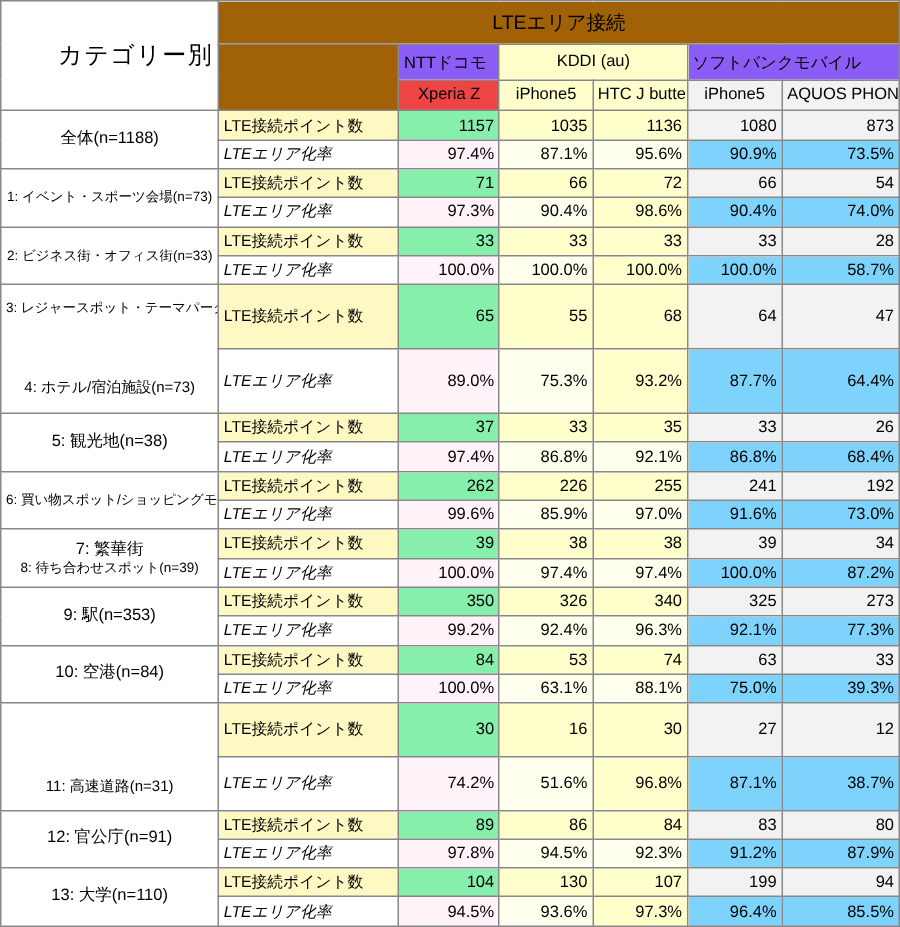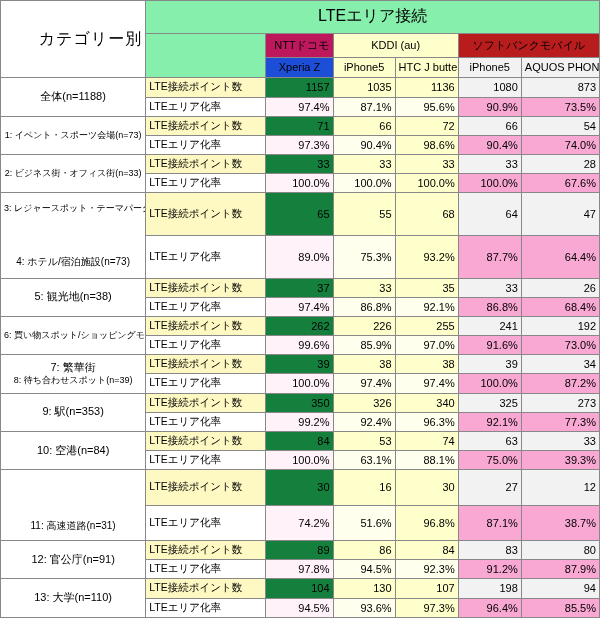--- a/index.html
+++ b/index.html
@@ -20,58 +20,58 @@
   table.grid td, table.grid th{
     border:1px solid #888;
     padding:0 3px;
     font-weight:normal;
     vertical-align:middle;
     overflow:hidden;
     white-space:nowrap;
   }
   
   .hdr-green{
-    background:#86efac;
+    background:#a16207;
     text-align:center;
-    font-size:16px;
+    font-size:13px;
   }
   .hdr-cat{
     background:#ffffff;
     text-align:right;
     font-size:16px;
     letter-spacing:1px;
   }
-  .hdr-docomo{background:#be185d;text-align:right;font-size:11px;}
+  .hdr-docomo{background:#8b5cf6;text-align:left;font-size:11px;}
   .hdr-kddi{background:#ffffcc;text-align:center;font-size:11px;}
-  .hdr-sb{background:#b91c1c;text-align:center;font-size:11px;font-family:Liberation Mono, monospace;}
-  .hdr-dev-p{background:#1d4ed8;text-align:center;font-size:11px;line-height:1.15;}
+  .hdr-sb{background:#8b5cf6;font-size:11px;font-family:Liberation Mono, monospace;}
+  .hdr-dev-p{background:#ef4444;text-align:center;font-size:11px;line-height:1.15;}
   .hdr-dev-y{background:#ffffcc;text-align:center;font-size:11px;line-height:1.15;}
   .hdr-dev-g{background:#f2f2f2;text-align:center;font-size:11px;line-height:1.15;}
   
   .catcell{
     background:#ffffff;
     text-align:center;
     font-size:11px;
     line-height:1.25;
     padding-left:4px;
   }
   .metric{
     text-align:left;
     font-size:10.5px;
     padding-left:4px;
   }
   .m-pink{background:#fef9c3;}
-  .m-plain{background:#ffffff;}
+  .m-plain{background:#ffffff;font-style:italic;}
   .num{text-align:right;padding-right:6px;font-size:11px;}
-  .c-pink{background:#15803d;}
+  .c-pink{background:#86efac;}
   .c-pinklt{background:#fff3f9;}
   .c-yellow{background:#ffffcc;}
   .c-yellowlt{background:#ffffee;}
   .c-gray{background:#f2f2f2;}
-  .c-graylt{background:#f9a8d4;}
+  .c-graylt{background:#7dd3fc;}
   .bold{font-weight:bold;}
   .small{font-size:10px;margin-top:42px;}
   .xsmall{font-size:9px;}
 </style>
 </head>
 <body>
 
 <table class="grid">
   <colgroup>
     <col style="width:145px">
@@ -153,21 +153,21 @@
         <td class="num c-yellow bold">33</td>
         <td class="num c-gray">33</td>
         <td class="num c-gray">28</td>
       </tr>
       <tr>
         <td class="metric m-plain">LTEエリア化率</td>
         <td class="num c-pinklt">100.0%</td>
         <td class="num c-yellowlt">100.0%</td>
         <td class="num c-yellow bold">100.0%</td>
         <td class="num c-graylt">100.0%</td>
-        <td class="num c-graylt">67.6%</td>
+        <td class="num c-graylt">58.7%</td>
       </tr>
       <tr>
         <td class="catcell" rowspan="2">
           <div class="xsmall">3: レジャースポット・テーマパーク</div>
           <div class="small">4: ホテル/宿泊施設(n=73)</div>
         </td>
         <td class="metric m-pink">LTE接続ポイント数</td>
         <td class="num c-pink">65</td>
         <td class="num c-yellow">55</td>
         <td class="num c-yellow bold">68</td>
@@ -317,21 +317,21 @@
         <td class="num c-graylt">87.9%</td>
       </tr>
       <tr>
         <td class="catcell" rowspan="2">
           <div>13: 大学(n=110)</div>
         </td>
         <td class="metric m-pink">LTE接続ポイント数</td>
         <td class="num c-pink">104</td>
         <td class="num c-yellow">130</td>
         <td class="num c-yellow bold">107</td>
-        <td class="num c-gray">198</td>
+        <td class="num c-gray">199</td>
         <td class="num c-gray">94</td>
       </tr>
       <tr>
         <td class="metric m-plain">LTEエリア化率</td>
         <td class="num c-pinklt">94.5%</td>
         <td class="num c-yellowlt">93.6%</td>
         <td class="num c-yellow bold">97.3%</td>
         <td class="num c-graylt">96.4%</td>
         <td class="num c-graylt">85.5%</td>
       </tr>

